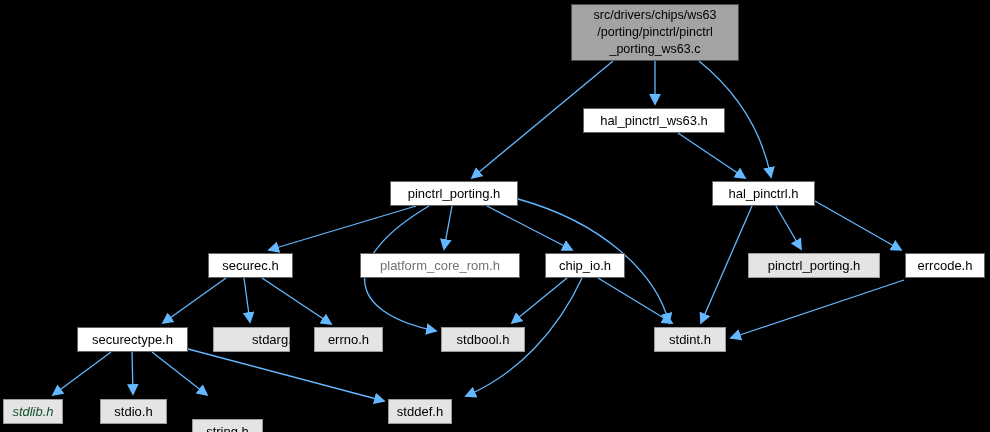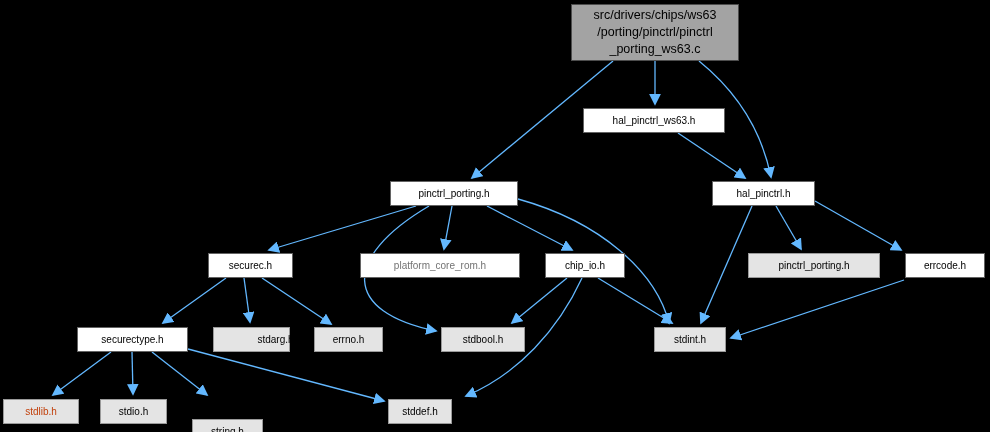--- a/index.html
+++ b/index.html
@@ -20,21 +20,21 @@
     fill: none;
     stroke-width: 1.3;
   }
   .node {
     position: absolute;
     box-sizing: border-box;
     display: flex;
     align-items: center;
     justify-content: center;
     text-align: center;
-    font-size: 10px;
+    font-size: 13px;
     line-height: 17px;
     white-space: pre-line;
     cursor: default;
   }
   .node.linked { background: #ffffff; border: 1px solid #636363; cursor: pointer; }
   .node.plain  { background: #e4e4e4; border: 1px solid #9a9a9a; }
   .node.current{ background: #a3a3a3; border: 1px solid #4d4d4d; font-size: 12.5px; }
 </style>
 </head>
 <body>
@@ -82,18 +82,18 @@
       <div class="node linked" style="left: 200px; top: 253px; width: 85px; height: 25px; color: rgb(0, 0, 0); margin-left: 8px;">securec.h</div>
       <div class="node linked" style="left: 360px; top: 253px; width: 160px; height: 25px; color: #737373;">platform_core_rom.h</div>
       <div class="node linked" style="left: 545px; top: 253px; width: 80px; height: 25px; color: rgb(0, 0, 0);">chip_io.h</div>
       <div class="node plain" style="left: 748px; top: 253px; width: 132px; height: 25px; color: rgb(0, 0, 0);">pinctrl_porting.h</div>
       <div class="node linked" style="left: 905px; top: 253px; width: 80px; height: 25px; color: rgb(0, 0, 0);">errcode.h</div>
       <div class="node linked" style="left: 77px; top: 327px; width: 111px; height: 25px; color: rgb(0, 0, 0);">securectype.h</div>
       <div class="node plain" style="left: 213px; top: 327px; width: 77px; height: 25px; color: rgb(0, 0, 0); padding-left: 48px;">stdarg.h</div>
       <div class="node plain" style="left: 314px; top: 327px; width: 69px; height: 25px; color: rgb(0, 0, 0);">errno.h</div>
       <div class="node plain" style="left: 441px; top: 327px; width: 84px; height: 25px; color: rgb(0, 0, 0);">stdbool.h</div>
       <div class="node plain" style="left: 654px; top: 327px; width: 72px; height: 25px; color: rgb(0, 0, 0);">stdint.h</div>
-      <div class="node plain" style="left: 3px; top: 399px; width: 76px; height: 25px; color: #c2410c;">stdlib.h</div>
+      <div class="node plain" style="left: 3px; top: 399px; width: 60px; height: 25px; color: #14532d; font-style: italic;">stdlib.h</div>
       <div class="node plain" style="left: 100px; top: 399px; width: 67px; height: 25px; color: rgb(0, 0, 0);">stdio.h</div>
       <div class="node plain" style="left: 192px; top: 419px; width: 71px; height: 25px; color: rgb(0, 0, 0);">string.h</div>
       <div class="node plain" style="left: 388px; top: 399px; width: 64px; height: 25px; color: rgb(0, 0, 0);">stddef.h</div>
     </div>
 </div>
 
 </body></html>

